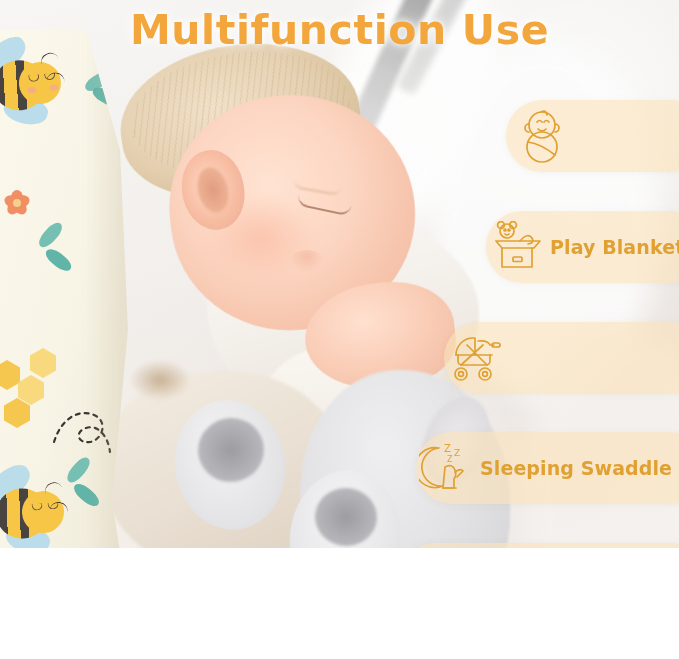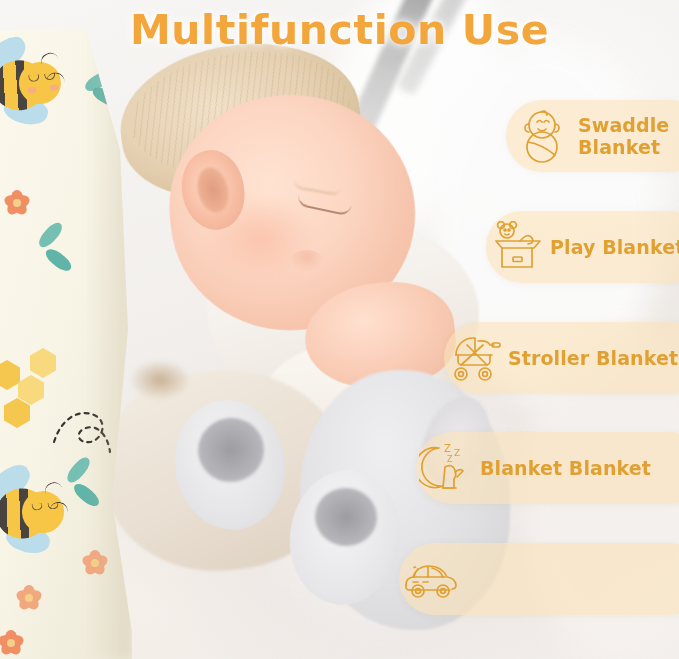--- a/index.html
+++ b/index.html
@@ -1,18 +1,18 @@
 <!DOCTYPE html>
 <html><head>
 <meta charset="utf-8">
 <style>
   html,body{margin:0;padding:0;background:#fff;}
   body{width:679px;height:659px;overflow:hidden;font-family:"DejaVu Sans",sans-serif;}
 
-  #stage{position:relative;width:679px;height:659px;overflow:hidden;background:#fdfcfa;}
+  #stage{position:relative;width:679px;height:548px;overflow:hidden;background:#fdfcfa;}
 
   
   .photo{position:absolute;inset:0;overflow:hidden;}
 
   
   .sheet{
     position:absolute;inset:0;
     background:
       radial-gradient(ellipse 420px 300px at 58% 78%, #ece7e4 0%, rgba(236,231,228,0) 65%),
       radial-gradient(ellipse 300px 260px at 85% 18%, #fbfbfb 0%, rgba(251,251,251,0) 70%),
@@ -261,22 +261,20 @@
           <path d="M14 16 a4 4 0 0 0 0 8"></path>
           <path d="M40 16 a4 4 0 0 1 0 8"></path>
           <path d="M22 14 q2.5 -3 5 0"></path>
           <path d="M29 14 q2.5 -3 5 0"></path>
           <path d="M23 21 q4 4 8 0"></path>
           <path d="M26 4 q5 -3 6 3"></path>
           <ellipse cx="27" cy="39" rx="15" ry="15"></ellipse>
           <path d="M13 34 q13 2 27 13"></path>
         </svg>
       </span>
-      <span class="lbl">Swaddle
-Blanket</span>
     </div>
 
     <div class="badge b2">
       <span class="ic">
         <svg width="56" height="52" viewBox="0 0 56 52" fill="none" stroke="#e0a132" stroke-width="1.7" stroke-linecap="round" stroke-linejoin="round">
           <circle cx="17" cy="10" r="7"></circle>
           <circle cx="11" cy="4" r="3.4"></circle>
           <circle cx="23" cy="4" r="3.4"></circle>
           <circle cx="15" cy="9" r="1"></circle>
             <circle cx="19" cy="9" r="1"></circle>
@@ -299,36 +297,35 @@
           <path d="M31 10 q10 -1 12 4 l4 0"></path>
           <rect x="45" y="12" width="8" height="4" rx="2"></rect>
           <path d="M14 34 L36 14"></path>
           <path d="M20 14 L40 34"></path>
           <circle cx="14" cy="43" r="6"></circle>
             <circle cx="14" cy="43" r="2.4"></circle>
           <circle cx="38" cy="43" r="6"></circle>
             <circle cx="38" cy="43" r="2.4"></circle>
         </svg>
       </span>
-      <span class="lbl">Stroller Blanket</span>
     </div>
 
     <div class="badge b4">
       <span class="ic">
         <svg width="58" height="56" viewBox="0 0 58 56" fill="none" stroke="#e0a132" stroke-width="1.7" stroke-linecap="round" stroke-linejoin="round">
           <path d="M20 8 a20 20 0 1 0 4 38 a15 15 0 0 1 -4 -38 Z"></path>
           <path d="M26 27 q7 -4 10 3 q2 5 -1 9 l0 9 h-11 Z"></path>
           <path d="M36 32 q6 -4 8 -1 q-3 3 -6 6"></path>
           <path d="M24 48 h13"></path>
           <text x="25" y="12" font-family="DejaVu Sans, sans-serif" font-size="10" fill="#e0a132" stroke="none">Z</text>
           <text x="35" y="16" font-family="DejaVu Sans, sans-serif" font-size="9" fill="#e0a132" stroke="none">Z</text>
           <text x="28" y="22" font-family="DejaVu Sans, sans-serif" font-size="8" fill="#e0a132" stroke="none">Z</text>
         </svg>
       </span>
-      <span class="lbl">Blanket Blanket</span>
+      <span class="lbl">Sleeping Swaddle</span>
     </div>
 
     <div class="badge b5">
       <span class="ic">
         <svg width="60" height="42" viewBox="0 0 60 42" fill="none" stroke="#e0a132" stroke-width="1.7" stroke-linecap="round" stroke-linejoin="round">
           <path d="M5 27 q0 -7 7 -8 q4 -11 16 -11 q13 0 18 11 q8 1 9 8 q0 4 -4 4"></path>
           <path d="M5 27 q-1 5 4 5"></path>
           <path d="M9 32 h40"></path>
           <path d="M13 9.5 q3 -1 0 0"></path>
           <path d="M12 19 h32"></path>

